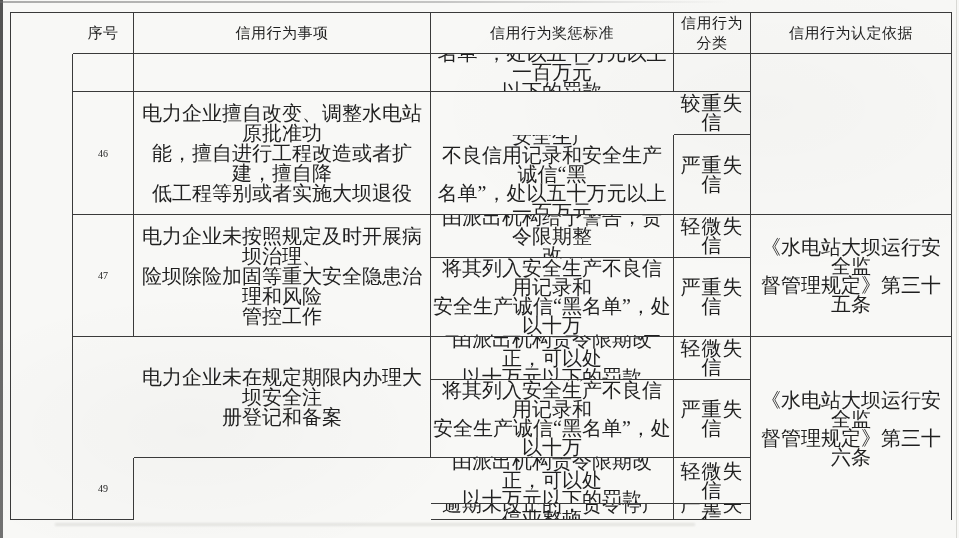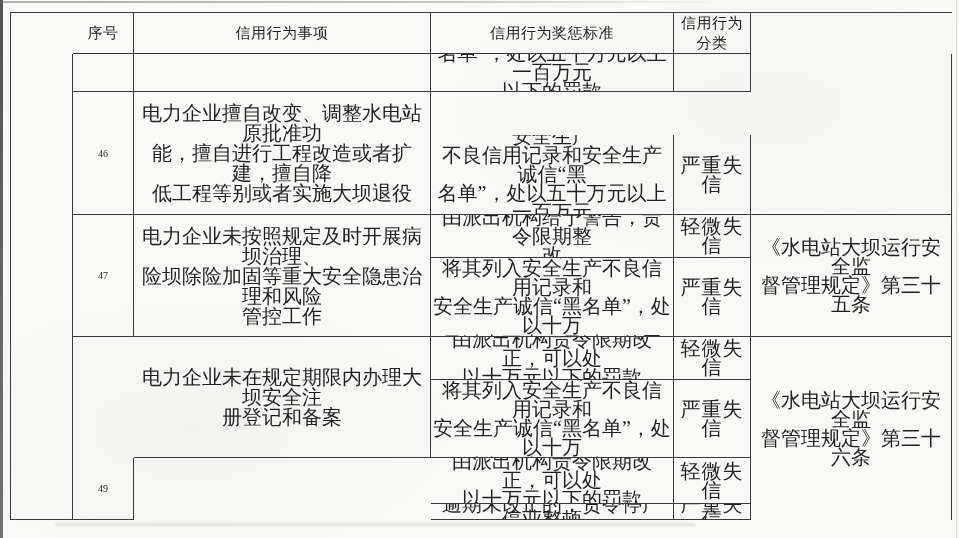--- a/index.html
+++ b/index.html
@@ -70,34 +70,36 @@
 
 <div class="page">
 
   <div class="tbl">
 
     <div class="cell head" style="grid-row:1;grid-column:2">序号</div>
     <div class="cell head" style="grid-row:1;grid-column:3">信用行为事项</div>
     <div class="cell head" style="grid-row:1;grid-column:4">信用行为奖惩标准</div>
     <div class="cell head" style="grid-row:1;grid-column:5">信用行为
 分类</div>
+    <div class="cell head" style="grid-row:1;grid-column:6">信用行为认定依据</div>
 
     <div class="cell" style="grid-row:2/11;grid-column:1"></div>
 
     <div class="cell" style="grid-row:2;grid-column:2"></div>
     <div class="cell" style="grid-row:2;grid-column:3"></div>
     <div class="cell" style="grid-row:2;grid-column:4">名单”，处以五十万元以上一百万元
 以下的罚款</div>
     <div class="cell cls" style="grid-row:2;grid-column:5"></div>
     <div class="cell" style="grid-row:2/5;grid-column:6"></div>
 
     <div class="cell serial" style="grid-row:3/5;grid-column:2">46</div>
     <div class="cell item" style="grid-row:3/5;grid-column:3">电力企业擅自改变、调整水电站原批准功
 能，擅自进行工程改造或者扩建，擅自降
 低工程等别或者实施大坝退役</div>
+    <div class="cell cls" style="grid-row:3;grid-column:5">较重失信</div>
     <div class="cell" style="grid-row:4;grid-column:4">逾期未改正的，将其列入安全生产
 不良信用记录和安全生产诚信“黑
 名单”，处以五十万元以上一百万元
 以下的罚款</div>
     <div class="cell cls" style="grid-row:4;grid-column:5">严重失信</div>
 
     <div class="cell serial" style="grid-row:5/7;grid-column:2">47</div>
     <div class="cell item" style="grid-row:5/7;grid-column:3">电力企业未按照规定及时开展病坝治理、
 险坝除险加固等重大安全隐患治理和风险
 管控工作</div>

